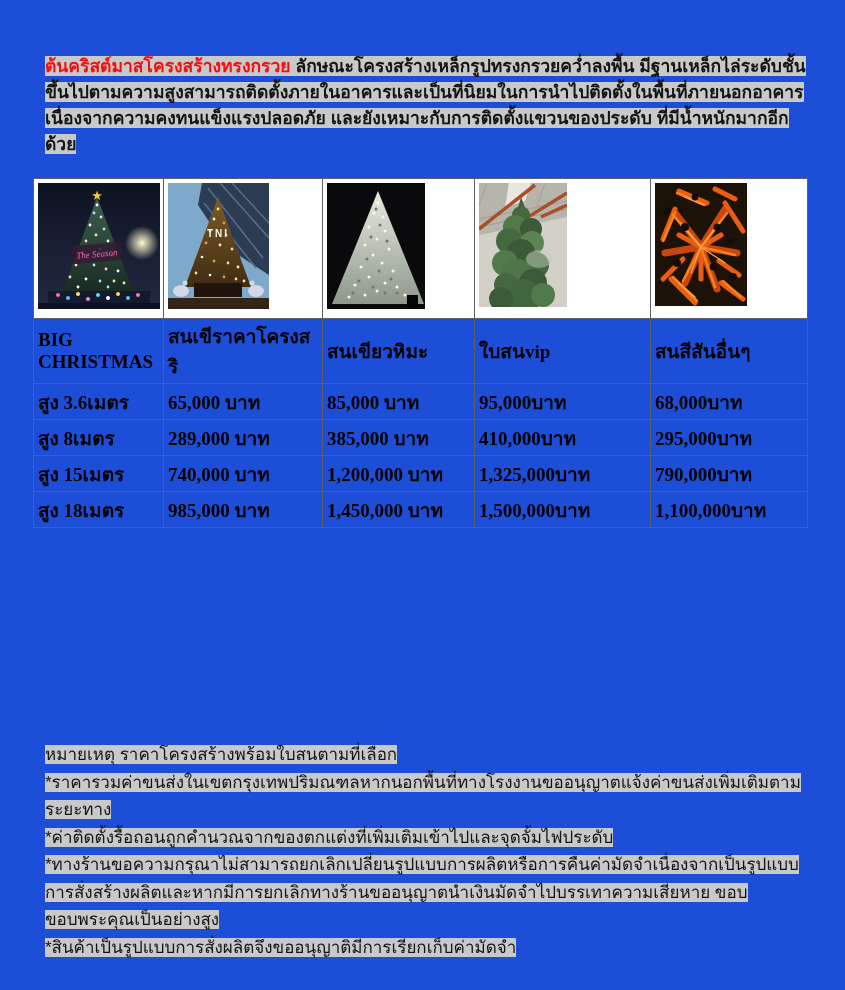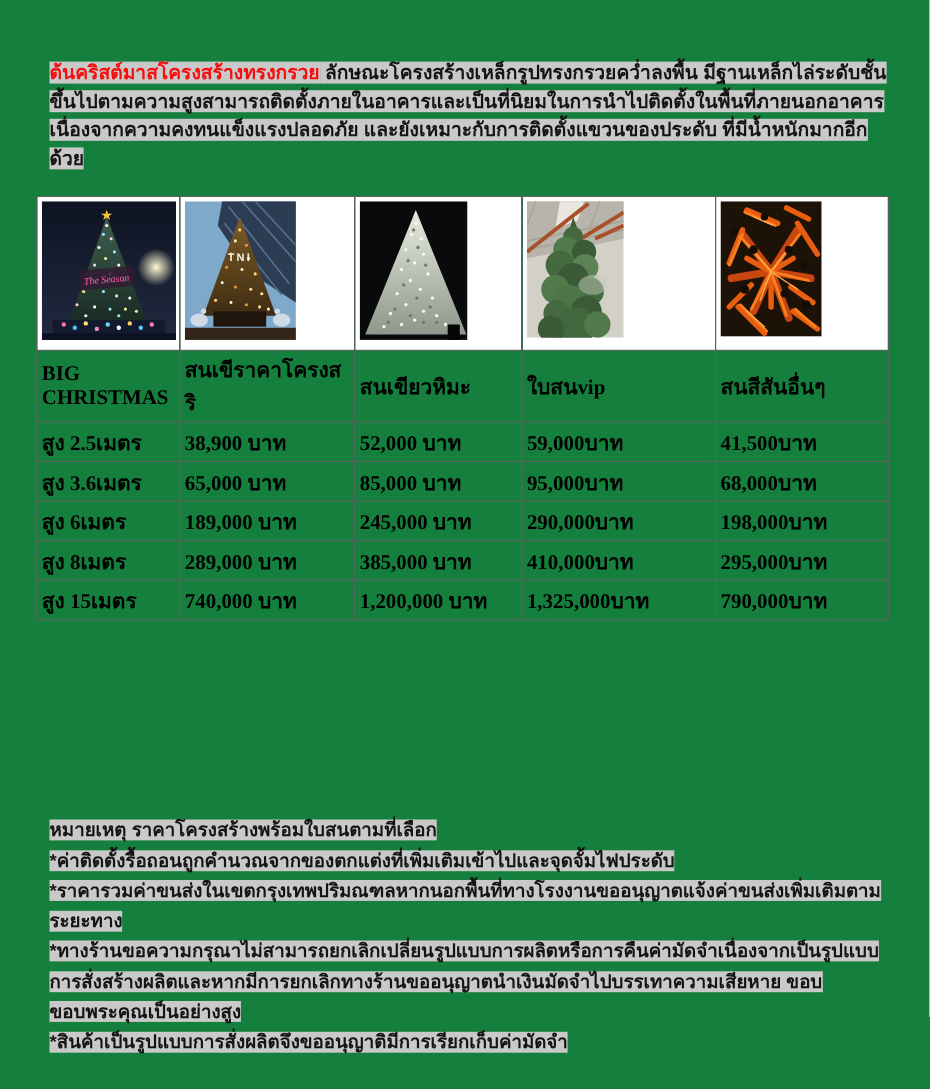--- a/index.html
+++ b/index.html
@@ -1,37 +1,37 @@
 <!DOCTYPE html>
 <html><head>
 <meta charset="utf-8">
 <style>
   html,body { margin:0; padding:0; background:#ffffff; }
-  .page { position:relative; width:845px; height:990px; background:#15803d; overflow:hidden;
+  .page { position:relative; width:845px; height:990px; background:#1d4ed8; overflow:hidden;
           font-family:"Liberation Sans", sans-serif; }
 
   
   .intro { position:absolute; left:45px; top:53px; width:768px; margin:0;
            font-weight:700; font-size:17.5px; line-height:26px; color:#141414; }
   .hl  { background:#c9c9c9; }
   .red { color:#f70d0d; }
 
   
   .t { position:absolute; left:33px; top:178px; width:774px;
        border-collapse:collapse; table-layout:fixed;
        font-family:"Liberation Serif", serif; color:#000; }
   .t td { border:1px solid #606060; overflow:hidden; }
   .photo-cell { height:133px; vertical-align:top; padding:4px 2px 2px 4px; background:#fff; }
   .hcell { height:60px; font-size:19px; font-weight:700; vertical-align:middle; padding:2px 4px; }
   .dcell { height:35px; font-size:19px; font-weight:700; vertical-align:middle; padding:0 4px; }
   svg { display:block; }
 
   
   .notes { position:absolute; left:45px; top:741px; width:770px;
-           font-weight:700; font-size:17px; line-height:27.5px; color:#141414; }
+           font-weight:400; font-size:17px; line-height:27.5px; color:#141414; }
   .notes p { margin:0; }
 </style>
 </head>
 <body>
 
 <div class="page">
 
   <p class="intro"><span class="hl red">ต้นคริสต์มาสโครงสร้างทรงกรวย</span><span class="hl"> ลักษณะโครงสร้างเหล็กรูปทรงกรวยคว่ำลงพื้น มีฐานเหล็กไล่ระดับชั้นขึ้นไปตามความสูงสามารถติดตั้งภายในอาคารและเป็นที่นิยมในการนำไปติดตั้งในพื้นที่ภายนอกอาคารเนื่องจากความคงทนแข็งแรงปลอดภัย และยังเหมาะกับการติดตั้งแขวนของประดับ ที่มีน้ำหนักมากอีกด้วย</span></p>
 
   <table class="t">
@@ -310,58 +310,51 @@
 
     <tr>
       <td class="hcell">BIG CHRISTMAS</td>
       <td class="hcell">สนเขีราคาโครงสริ</td>
       <td class="hcell">สนเขียวหิมะ</td>
       <td class="hcell">ใบสนvip</td>
       <td class="hcell">สนสีสันอื่นๆ</td>
     </tr>
 
     <tr>
-      <td class="dcell">สูง 2.5เมตร</td>
-      <td class="dcell">38,900 บาท</td>
-      <td class="dcell">52,000 บาท</td>
-      <td class="dcell">59,000บาท</td>
-      <td class="dcell">41,500บาท</td>
-    </tr>
-    <tr>
       <td class="dcell">สูง 3.6เมตร</td>
       <td class="dcell">65,000 บาท</td>
       <td class="dcell">85,000 บาท</td>
       <td class="dcell">95,000บาท</td>
       <td class="dcell">68,000บาท</td>
     </tr>
     <tr>
-      <td class="dcell">สูง 6เมตร</td>
-      <td class="dcell">189,000 บาท</td>
-      <td class="dcell">245,000 บาท</td>
-      <td class="dcell">290,000บาท</td>
-      <td class="dcell">198,000บาท</td>
-    </tr>
-    <tr>
       <td class="dcell">สูง 8เมตร</td>
       <td class="dcell">289,000 บาท</td>
       <td class="dcell">385,000 บาท</td>
       <td class="dcell">410,000บาท</td>
       <td class="dcell">295,000บาท</td>
     </tr>
     <tr>
       <td class="dcell">สูง 15เมตร</td>
       <td class="dcell">740,000 บาท</td>
       <td class="dcell">1,200,000 บาท</td>
       <td class="dcell">1,325,000บาท</td>
       <td class="dcell">790,000บาท</td>
     </tr>
+    <tr>
+      <td class="dcell">สูง 18เมตร</td>
+      <td class="dcell">985,000 บาท</td>
+      <td class="dcell">1,450,000 บาท</td>
+      <td class="dcell">1,500,000บาท</td>
+      <td class="dcell">1,100,000บาท</td>
+    </tr>
   </tbody>
     </table>
 
   <div class="notes">
     <p><span class="hl">หมายเหตุ ราคาโครงสร้างพร้อมใบสนตามที่เลือก</span></p>
+    <p><span class="hl">*ราคารวมค่าขนส่งในเขตกรุงเทพปริมณฑลหากนอกพื้นที่ทางโรงงานขออนุญาตแจ้งค่าขนส่งเพิ่มเติมตามระยะทาง</span></p>
     <p><span class="hl">*ค่าติดตั้งรื้อถอนถูกคำนวณจากของตกแต่งที่เพิ่มเติมเข้าไปและจุดจั้มไฟประดับ</span></p>
-    <p><span class="hl">*ราคารวมค่าขนส่งในเขตกรุงเทพปริมณฑลหากนอกพื้นที่ทางโรงงานขออนุญาตแจ้งค่าขนส่งเพิ่มเติมตามระยะทาง</span></p>
     <p><span class="hl">*ทางร้านขอความกรุณาไม่สามารถยกเลิกเปลี่ยนรูปแบบการผลิตหรือการคืนค่ามัดจำเนื่องจากเป็นรูปแบบการสั่งสร้างผลิตและหากมีการยกเลิกทางร้านขออนุญาตนำเงินมัดจำไปบรรเทาความเสียหาย ขอบขอบพระคุณเป็นอย่างสูง</span></p>
     <p><span class="hl">*สินค้าเป็นรูปแบบการสั่งผลิตจึงขออนุญาติมีการเรียกเก็บค่ามัดจำ</span></p>
   </div>
 
 </div>
 
 </body></html>

